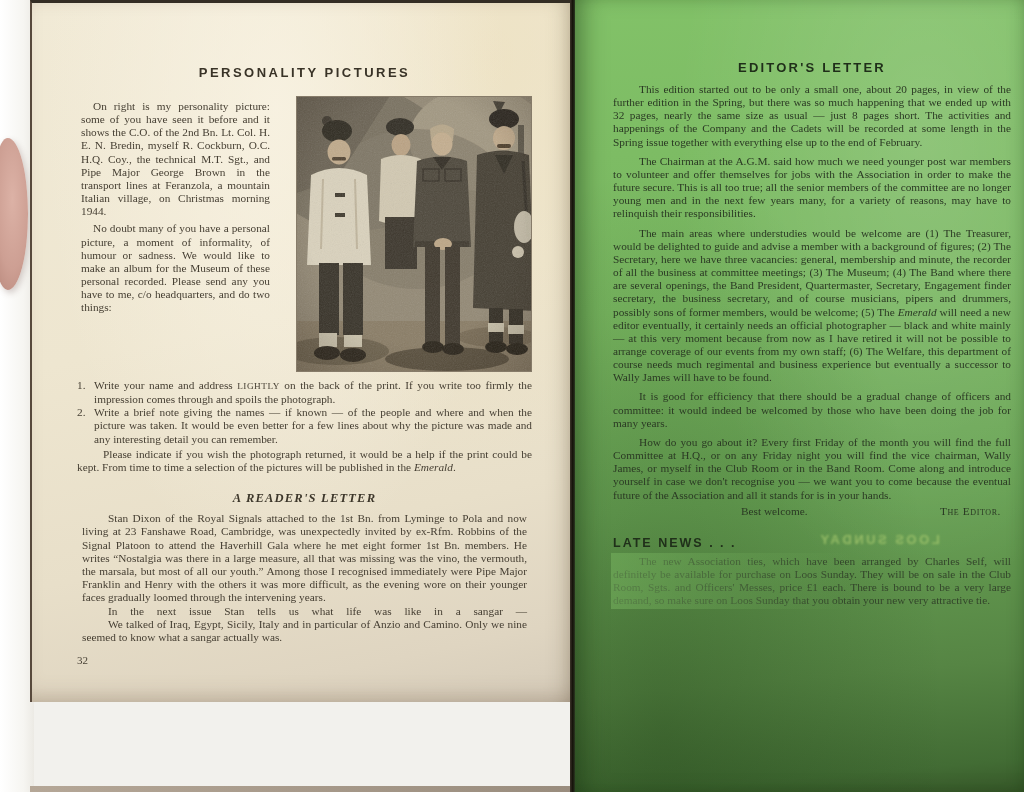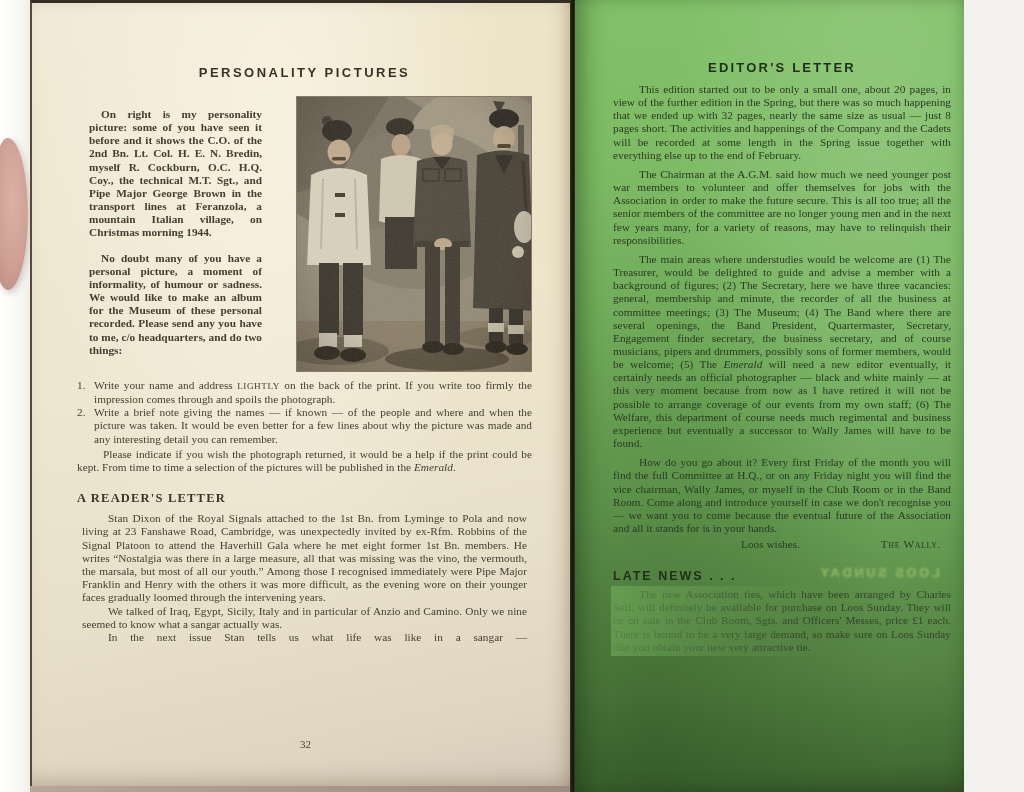--- a/index.html
+++ b/index.html
@@ -14,21 +14,21 @@
     background:linear-gradient(90deg,#ffffff 0%,#f6f5f1 70%,#eceae4 100%);
   }
   .thumb{
     position:absolute;left:-9px;top:138px;width:37px;height:152px;
     border-radius:48% 58% 58% 48% / 50% 53% 53% 50%;
     background:radial-gradient(ellipse at 58% 40%, #dcb2a6 0%, #cd9f93 55%, #bb8b7f 85%, #b08274 100%);
     box-shadow:2px 3px 6px rgba(90,60,50,0.25);
   }
   
   .page-left{
-    position:absolute;left:30px;top:0;width:544px;height:786px;box-sizing:border-box;
+    position:absolute;left:30px;top:0;width:544px;height:702px;box-sizing:border-box;
     padding:0 42px 0 45px;
     color:#443d31;
     background:
       radial-gradient(ellipse at 45% 15%, rgba(248,242,226,0.9) 0%, rgba(248,242,226,0) 55%),
       radial-gradient(ellipse at 85% 8%, rgba(236,222,185,0.55) 0%, rgba(236,222,185,0) 45%),
       linear-gradient(168deg,#f1ead6 0%,#eee6d0 45%,#e8dfc9 72%,#dfd5c1 90%,#d5cbb9 100%);
     border-top:3px solid #332d24;
     border-left:2px solid #57493c;
     box-shadow:inset -16px 0 22px -12px rgba(80,65,40,0.42), inset 0 -16px 20px -10px rgba(125,105,85,0.28);
   }
@@ -36,52 +36,52 @@
     position:absolute;left:30px;top:786px;width:544px;height:6px;
     background:linear-gradient(90deg,#b5a797,#998c7d);
   }
   .pl-title{
     margin:62px 0 0;text-align:center;
     font-family:"Liberation Sans",sans-serif;font-weight:bold;
     font-size:13px;letter-spacing:2.5px;color:#393327;
   }
   .intro-row{display:flex;justify-content:space-between;margin-top:16px;}
   .intro-col{width:197px;font-size:11.3px;line-height:13.15px;text-align:justify;color:#453e32;}
-  .intro-col p{margin:12px;text-indent:12px;font-weight:bold;}
+  .intro-col p{margin:4px;text-indent:12px;}
   .intro-col p + p{margin-top:3px;}
   .photo-frame{
     width:236px;height:276px;border:1px solid #867b69;box-sizing:border-box;
     background:#94897a;overflow:hidden;flex:none;
   }
   .num-list{margin-top:7px;font-size:11.3px;line-height:13.15px;color:#453e32;}
   .num-item{display:flex;}
   .num-marker{width:17px;flex:none;}
   .num-body{flex:1;text-align:justify;}
   .smallcaps{font-size:0.82em;letter-spacing:0.5px;}
   .closing-para{margin:2px 0 12px;font-size:11.3px;line-height:13.15px;text-align:justify;text-indent:26px;color:#453e32;}
   .ital{font-style:italic;}
   .rl-title{
-    margin:17px 0 0;text-align:left;font-weight:bold;
+    margin:17px 0 0;text-align:center;font-style:italic;font-weight:bold;
     font-size:12.5px;letter-spacing:1.2px;color:#3c362a;
   }
   .rl-para{margin:6px 5px 0;font-size:11.3px;line-height:13.2px;text-align:justify;text-indent:26px;color:#453e32;}
   .rl-para.follow{margin-top:0;}
   .spread{text-align-last:justify;}
   .page-num{
-    position:absolute;left:45px;bottom:36px;width:457px;text-align:center;
+    position:absolute;left:45px;bottom:36px;width:457px;
     font-size:11px;color:#4a4337;
   }
   
   .gutter{
     position:absolute;left:570px;top:0;width:5px;height:792px;z-index:5;
     background:linear-gradient(90deg,#3a3328 0%,#141109 55%,#2c3a22 100%);
   }
   
   .page-right{
-    position:absolute;left:574px;top:0;width:390px;height:792px;box-sizing:border-box;
+    position:absolute;left:574px;top:0;width:450px;height:792px;box-sizing:border-box;
     padding:0 13px 0 39px;color:#2b3a24;
     background:
       radial-gradient(ellipse at 78% 18%, rgba(255,255,255,0.14) 0%, rgba(255,255,255,0) 50%),
       radial-gradient(ellipse at 20% 92%, rgba(18,45,10,0.28) 0%, rgba(18,45,10,0) 55%),
       linear-gradient(175deg,#82c268 0%,#78b660 38%,#69a355 62%,#568544 84%,#426c34 96%,#375829 100%);
     box-shadow:inset 18px 0 26px -12px rgba(15,40,10,0.5), inset -10px 0 18px -12px rgba(15,40,10,0.35);
   }
   .pr-title{
     margin:60px 0 0;text-align:center;
     font-family:"Liberation Sans",sans-serif;font-weight:bold;
@@ -224,40 +224,41 @@
     <div class="num-item">
       <span class="num-marker">2.</span>
       <span class="num-body">Write a brief note giving the names — if known — of the people and where and when the picture was taken. It would be even better for a few lines about why the picture was made and any interesting detail you can remember.</span>
     </div>
   </div>
 
   <p class="closing-para"><span>Please indicate if you wish the photograph returned, it would be a help if the print could be kept. From time to time a selection of the pictures will be published in the </span><span class="ital">Emerald</span><span>.</span></p>
 
   <h2 class="rl-title">A READER'S LETTER</h2>
   <p class="rl-para">Stan Dixon of the Royal Signals attached to the 1st Bn. from Lyminge to Pola and now living at 23 Fanshawe Road, Cambridge, was unexpectedly invited by ex-Rfm. Robbins of the Signal Platoon to attend the Haverhill Gala where he met eight former 1st Bn. members. He writes “Nostalgia was there in a large measure, all that was missing was the vino, the vermouth, the marsala, but most of all our youth.” Among those I recognised immediately were Pipe Major Franklin and Henry with the others it was more difficult, as the evening wore on their younger faces gradually loomed through the intervening years.</p>
+  <p class="rl-para follow spread">In the next issue Stan tells us what life was like in a sangar —</p>
   <p class="rl-para follow">We talked of Iraq, Egypt, Sicily, Italy and in particular of Anzio and Camino. Only we nine seemed to know what a sangar actually was.</p>
-  <p class="rl-para follow spread">In the next issue Stan tells us what life was like in a sangar —</p>
 
   <div class="page-num">32</div>
 </div>
 <div class="page-bottom-left"></div>
 
 <div class="gutter"></div>
 
 <div class="page-right">
   <h1 class="pr-title">EDITOR'S LETTER</h1>
 
   <p class="pr-para first">This edition started out to be only a small one, about 20 pages, in view of the further edition in the Spring, but there was so much happening that we ended up with 32 pages, nearly the same size as usual — just 8 pages short. The activities and happenings of the Company and the Cadets will be recorded at some length in the Spring issue together with everything else up to the end of February.</p>
   <p class="pr-para">The Chairman at the A.G.M. said how much we need younger post war members to volunteer and offer themselves for jobs with the Association in order to make the future secure. This is all too true; all the senior members of the committee are no longer young men and in the next few years many, for a variety of reasons, may have to relinquish their responsibilities.</p>
   <p class="pr-para"><span>The main areas where understudies would be welcome are (1) The Treasurer, would be delighted to guide and advise a member with a background of figures; (2) The Secretary, here we have three vacancies: general, membership and minute, the recorder of all the business at committee meetings; (3) The Museum; (4) The Band where there are several openings, the Band President, Quartermaster, Secretary, Engagement finder secretary, the business secretary, and of course musicians, pipers and drummers, possibly sons of former members, would be welcome; (5) The </span><span class="ital">Emerald</span><span> will need a new editor eventually, it certainly needs an official photographer — black and white mainly — at this very moment because from now as I have retired it will not be possible to arrange coverage of our events from my own staff; (6) The Welfare, this department of course needs much regimental and business experience but eventually a successor to Wally James will have to be found.</span></p>
+  <p class="pr-para">It is good for efficiency that there should be a gradual change of officers and committee: it would indeed be welcomed by those who have been doing the job for many years.</p>
   <p class="pr-para">How do you go about it? Every first Friday of the month you will find the full Committee at H.Q., or on any Friday night you will find the vice chairman, Wally James, or myself in the Club Room or in the Band Room. Come along and introduce yourself in case we don't recognise you — we want you to come because the eventual future of the Association and all it stands for is in your hands.</p>
 
   <div class="signoff">
-    <span>Loos wishes.</span>
-    <span class="editor">The Wally.</span>
+    <span>Best welcome.</span>
+    <span class="editor">The Editor.</span>
   </div>
 
   <div class="ln-head-row">
     <span class="ln-title">LATE NEWS . . .</span>
     <span class="ghost-text">LOOS SUNDAY</span>
   </div>
   <p class="ln-para">The new Association ties, which have been arranged by Charles Self, will definitely be available for purchase on Loos Sunday. They will be on sale in the Club Room, Sgts. and Officers' Messes, price £1 each. There is bound to be a very large demand, so make sure on Loos Sunday that you obtain your new very attractive tie.</p>
 </div>
 
 </body></html>

